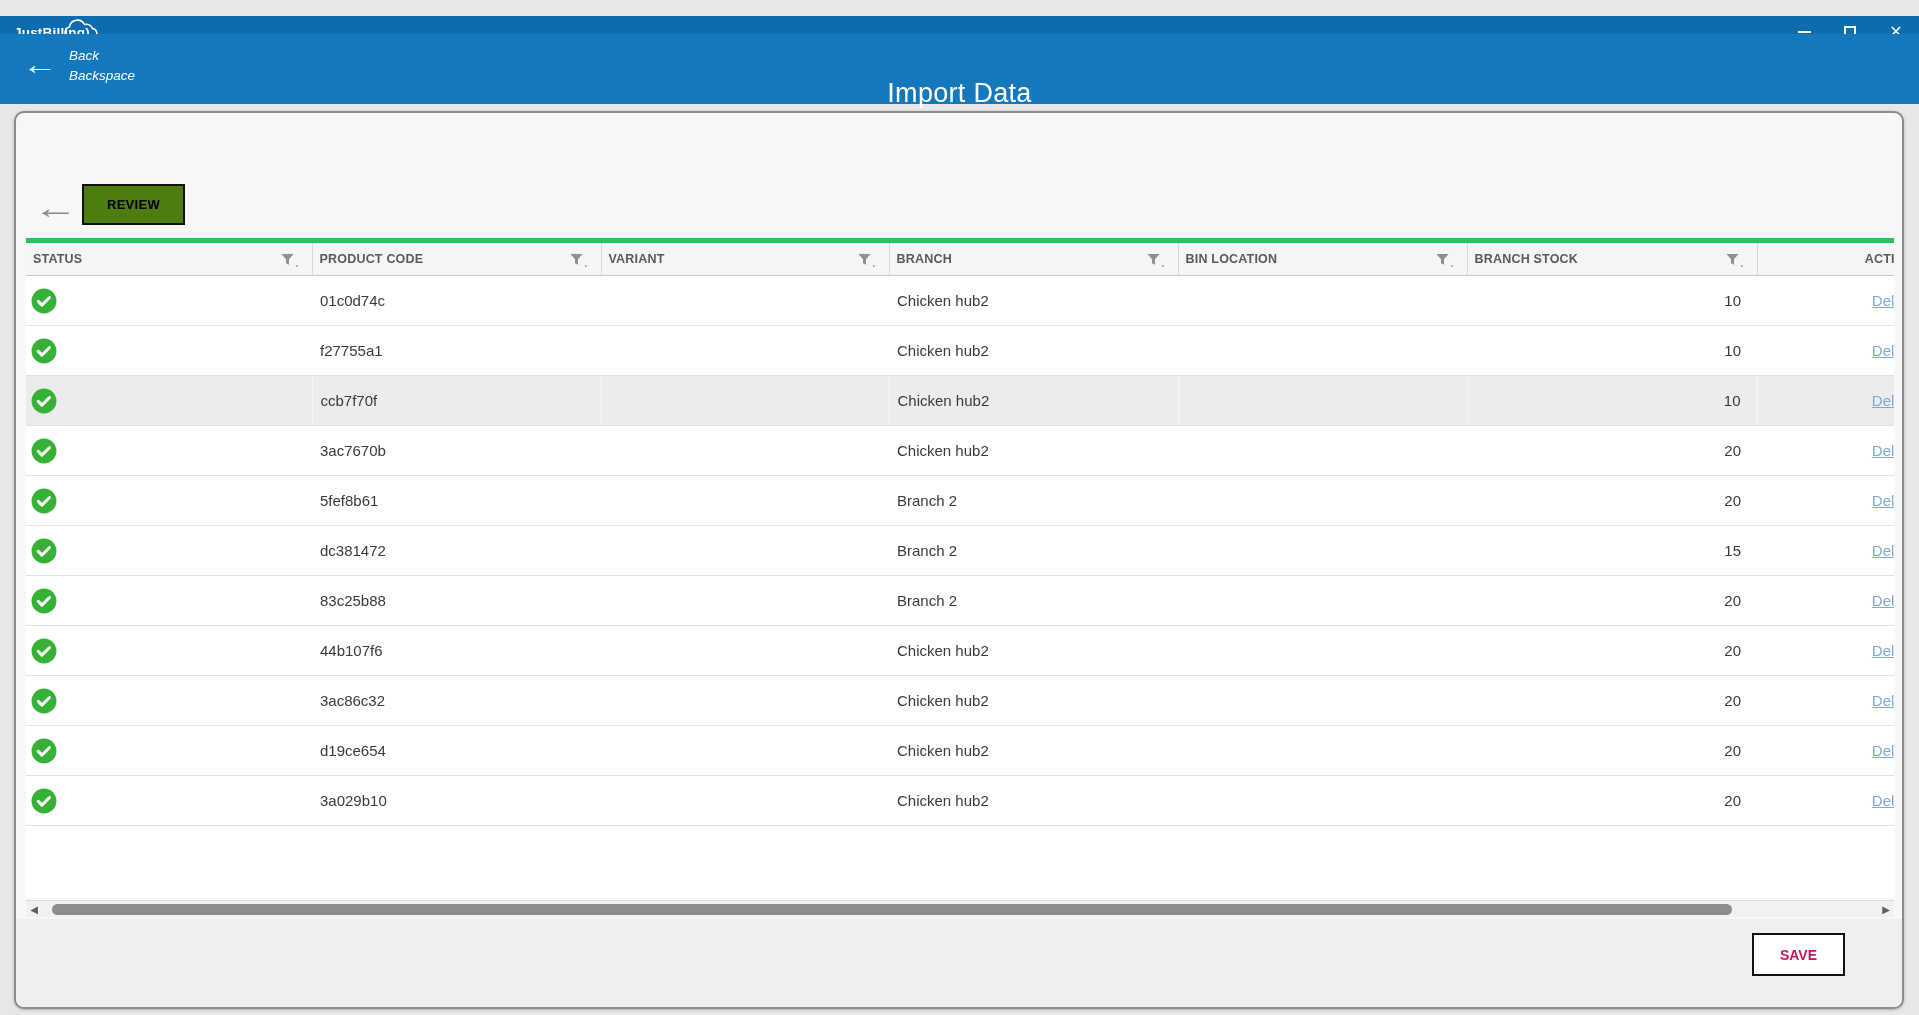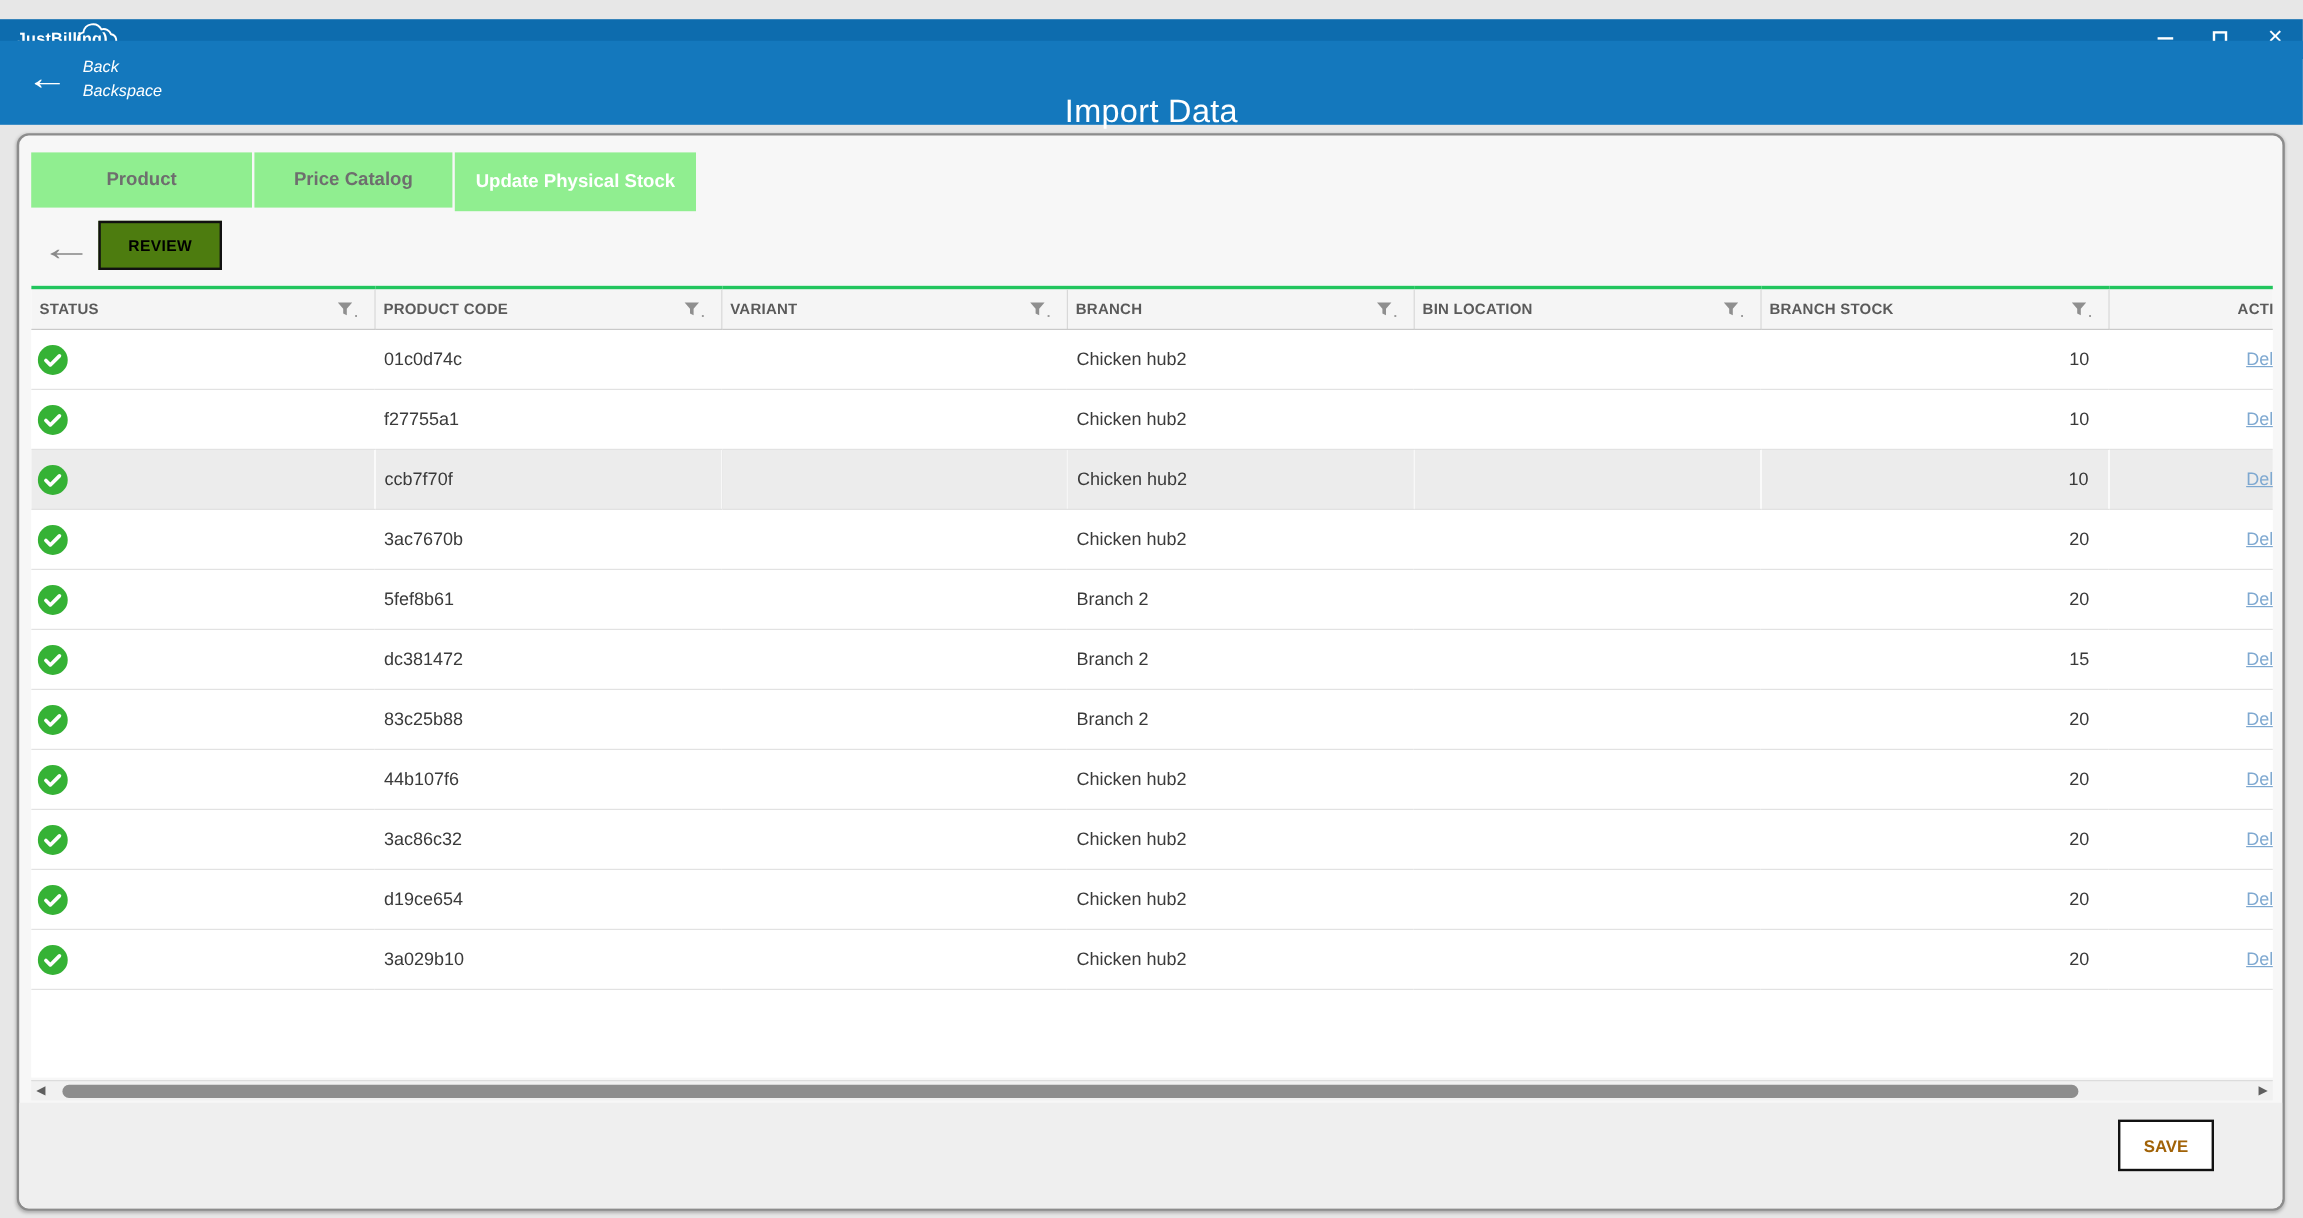--- a/index.html
+++ b/index.html
@@ -48,21 +48,21 @@
   .review-btn { position:absolute; top:71px; left:66px; width:103px; height:41px;
     background:#4d7c0f; border:2px solid #111; font-weight:bold; font-size:13px;
     letter-spacing:.3px; color:#000; cursor:pointer;
     font-family:"Liberation Sans","DejaVu Sans",sans-serif; }
 
   
   .grid-clip { position:absolute; top:125px; left:10px; width:1868px; height:660px;
     overflow:hidden; background:#fff; }
   table.grid { border-collapse:collapse; table-layout:fixed; width:2004px; }
   .grid th { background:#f5f5f5; border-right:1px solid #d8d8d8; border-bottom:1px solid #c9c9c9;
-    border-top:3px solid #22c55e; height:35px; font-size:12.5px; color:#5a5a5a;
+    border-top:5px solid #22c55e; height:35px; font-size:12.5px; color:#5a5a5a;
     text-align:left; padding:0 0 0 7px; font-weight:bold; letter-spacing:.2px; cursor:pointer; }
   .grid th .th-flex { display:flex; align-items:center; justify-content:space-between; }
   .grid th.c-action { text-align:center; padding:0; }
   .funnel-wrap { display:flex; align-items:flex-end; margin-right:13px; cursor:pointer; }
   .funnel-dot { color:#9a9a9a; font-size:11px; line-height:6px; margin-left:1px; }
   .grid td { height:50px; border-bottom:1px solid #e2e2e2; font-size:15px; color:#3a3a3a;
     padding:0 0 0 8px; overflow:hidden; white-space:nowrap; }
   .grid td.c-status { padding-left:5px; }
   .grid td.c-current_stock { text-align:right; padding-right:16px; }
   .grid td.c-action { text-align:center; padding:0; }
@@ -73,22 +73,22 @@
   
   .hscroll { position:absolute; top:787px; left:10px; width:1868px; height:17px;
     background:#f1f1f1; border-top:1px solid #dcdcdc; display:flex; align-items:center; }
   .scroll-arr { color:#5f5f5f; font-size:10px; width:16px; text-align:center; cursor:pointer; }
   .scroll-track { flex:1; height:17px; position:relative; }
   .scroll-thumb { position:absolute; top:3px; left:10px; width:91.5%; height:11px;
     background:#8d8d8d; border-radius:6px; cursor:grab; }
 
   
   .cardfooter { position:absolute; top:806px; left:0; right:0; bottom:0; background:#efefef; }
-  .save-btn { position:absolute; top:14px; right:57px; width:80px; height:43px;
-    background:#fff; border:2px solid #111; font-weight:bold; font-size:14px; color:#a16207;
+  .save-btn { position:absolute; top:14px; right:57px; width:93px; height:43px;
+    background:#fff; border:2px solid #111; font-weight:bold; font-size:14px; color:#be185d;
     cursor:pointer; font-family:"Liberation Sans","DejaVu Sans",sans-serif;text-align:center; }
 </style>
 </head>
 <body>
 
 <div class="titlebar">
   <div class="logo">
     <span>JustBilling</span><span>)</span>
     <svg class="cloud" width="40" height="24" viewBox="0 0 40 24">
       <path d="M4 20 a6 6 0 0 1 1.5-11 a8 8 0 0 1 15-2.5 a6.5 6.5 0 0 1 8 4 a5 5 0 0 1 2 9.2" fill="none" stroke="#ffffff" stroke-width="1.6" stroke-linecap="round"></path>
@@ -112,25 +112,20 @@
     <span class="back-arrow">←</span>
     <span class="back-text">
       <span>Back</span><br>
       <span>Backspace</span>
     </span>
   </div>
   <div class="page-title">Import Data</div>
 </div>
 
 <div class="card">
-  <div class="tabs" id="tabs">
-      <div class="tab">Product</div>
-      <div class="tab">Price Catalog</div>
-      <div class="tab active">Update Physical Stock</div>
-    </div>
 
   <span class="tb-arrow">←</span>
   <button class="review-btn">REVIEW</button>
 
   <div class="grid-clip">
     <table class="grid">
       <colgroup id="cols">
           <col style="width: 286px;">
           <col style="width: 289px;">
           <col style="width: 288px;">

